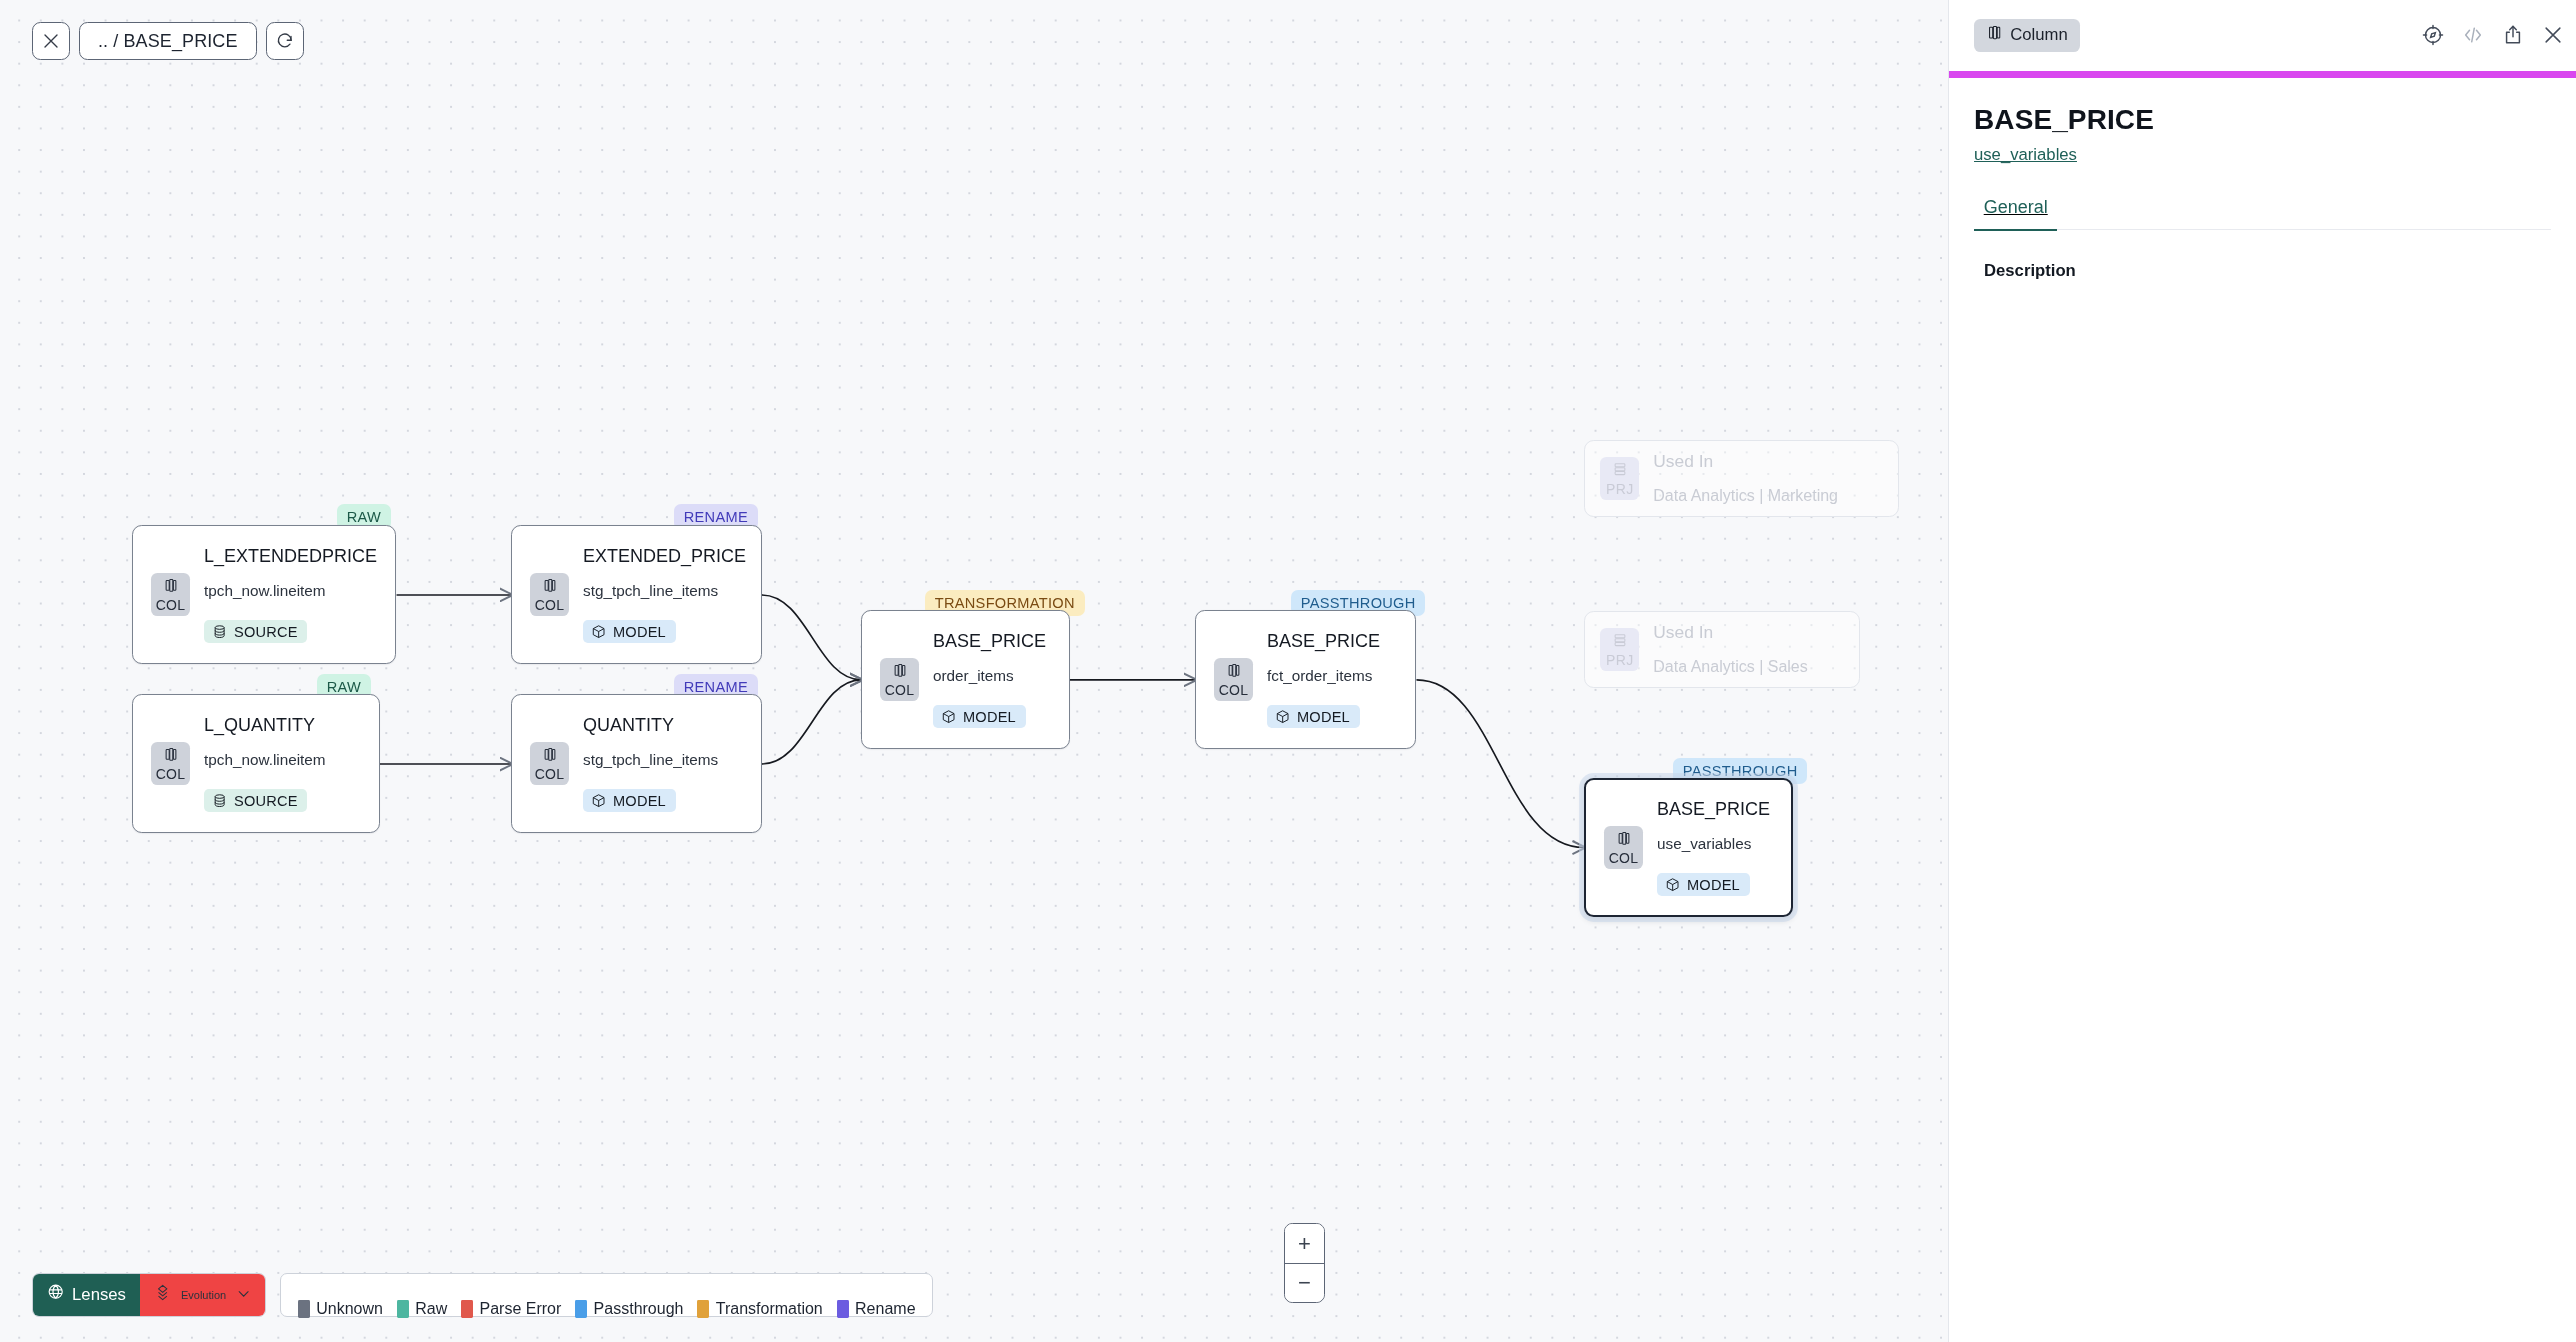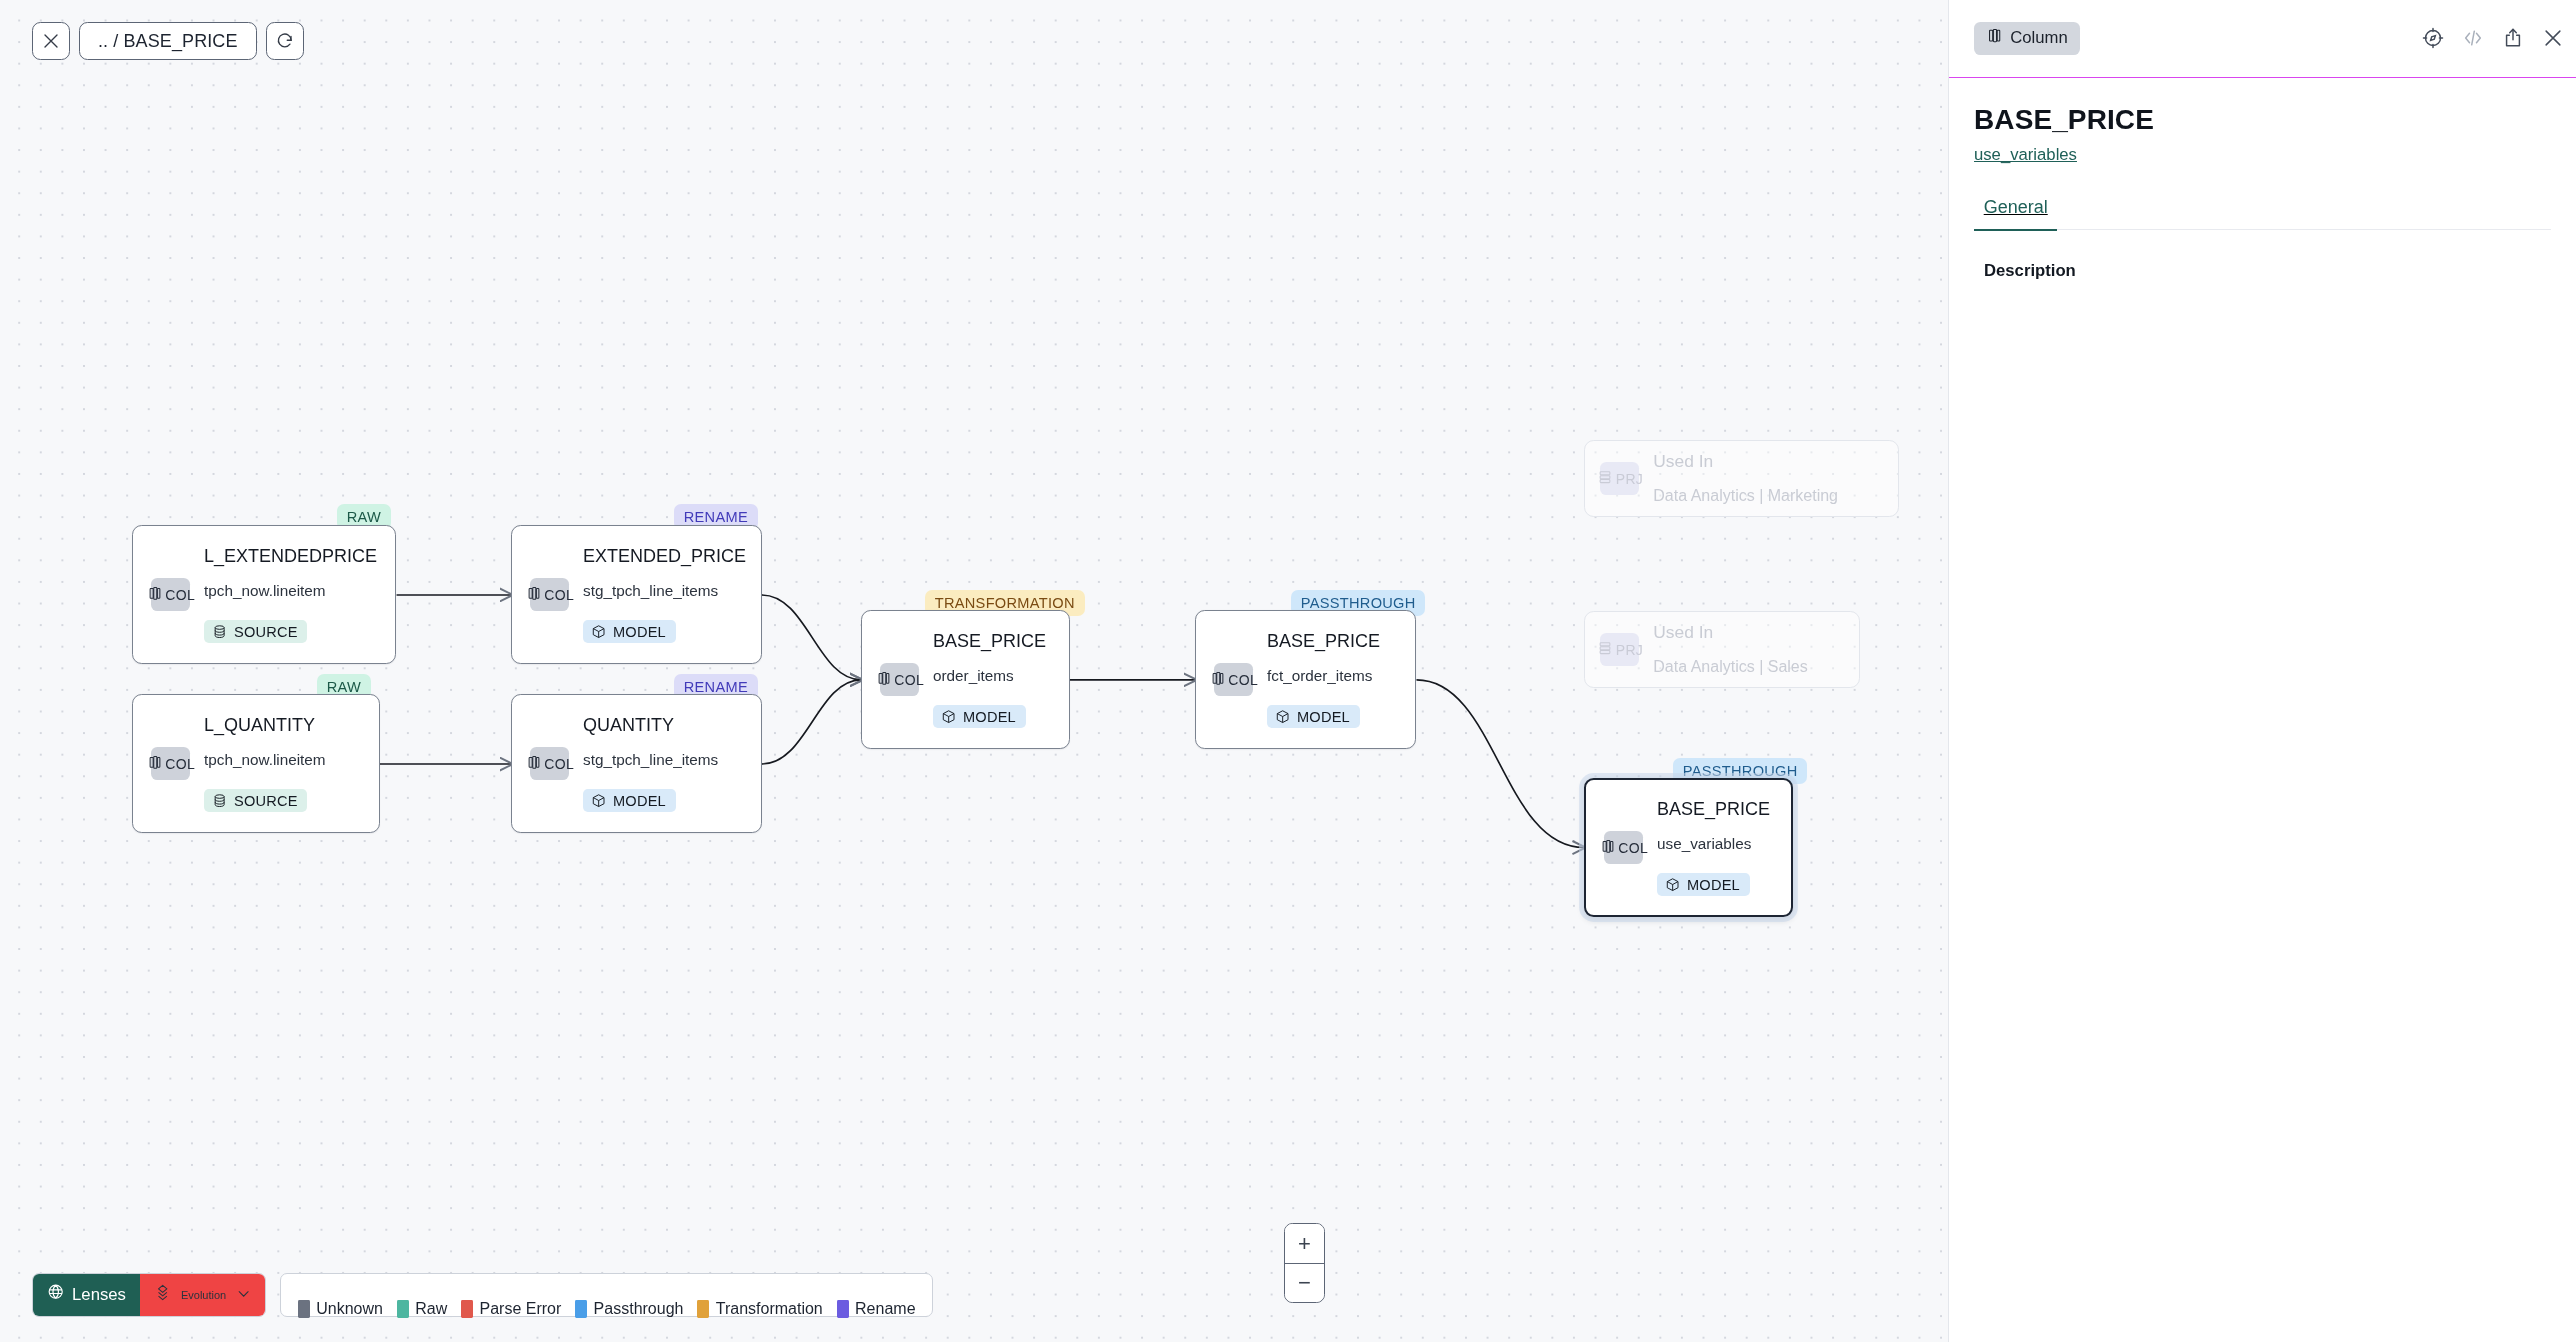--- a/index.html
+++ b/index.html
@@ -58,24 +58,24 @@
     border: 2.8px solid #1d2533;
     box-shadow: 0 0 0 4.9px rgba(200,215,235,.55), 0 2.1px 7px rgba(20,25,35,.18);
   }
   .node.ghost {
     border: 1.1px solid #e3e6ec;
     background: rgba(255,255,255,.45);
     box-shadow: none;
     padding-left: 15.3px;
   }
   .kind-chip {
-    width: 39px; height: 33px;
+    width: 39px; height: 43px;
     background: #ced2da;
     border-radius: 6.3px;
-    display: flex; flex-direction: row;
+    display: flex; flex-direction: column;
     align-items: center; justify-content: center;
     gap: 1.4px;
     flex: 0 0 auto;
     color: #262d3a;
   }
   .kind-chip .kt { font-size: 14px; line-height: 1; letter-spacing: 0.3px; }
   .node.ghost .kind-chip { background: #e8e9f5; color: #c9cbd6; }
   .node-body { margin-left: 14px; display: flex; flex-direction: column; gap: 16px; }
   .node-title { font-size: 18px; color: #151a23; line-height: 1.15; white-space: nowrap; }
   .node-sub { font-size: 15.3px; color: #2b323d; line-height: 1.15; white-space: nowrap; }
@@ -163,21 +163,21 @@
     position: absolute; right: 0; top: 0;
     width: 628px; height: 1343px;
     background: #ffffff;
     border-left: 1px solid #e4e7ec;
     box-sizing: border-box;
   }
   .panel-head {
     height: 78px;
     display: flex; align-items: center;
     padding: 0 12px 0 25px;
-    border-bottom: 1px solid #d946ef;
+    border-bottom: 7px solid #d946ef;
     box-sizing: border-box;
   }
   .entity-chip {
     display: inline-flex; align-items: center; gap: 8.4px;
     background: #d3d7de; border-radius: 6.3px;
     padding: 6.3px 12.5px; font-size: 16.7px; color: #1b212b;
   }
   .head-icons { margin-left: auto; display: flex; align-items: center; gap: 18px; color: #434b59; }
   .head-icons .ic { cursor: pointer; display: block; }
   .head-icons .ic.dim { color: #a9b0bb; }

